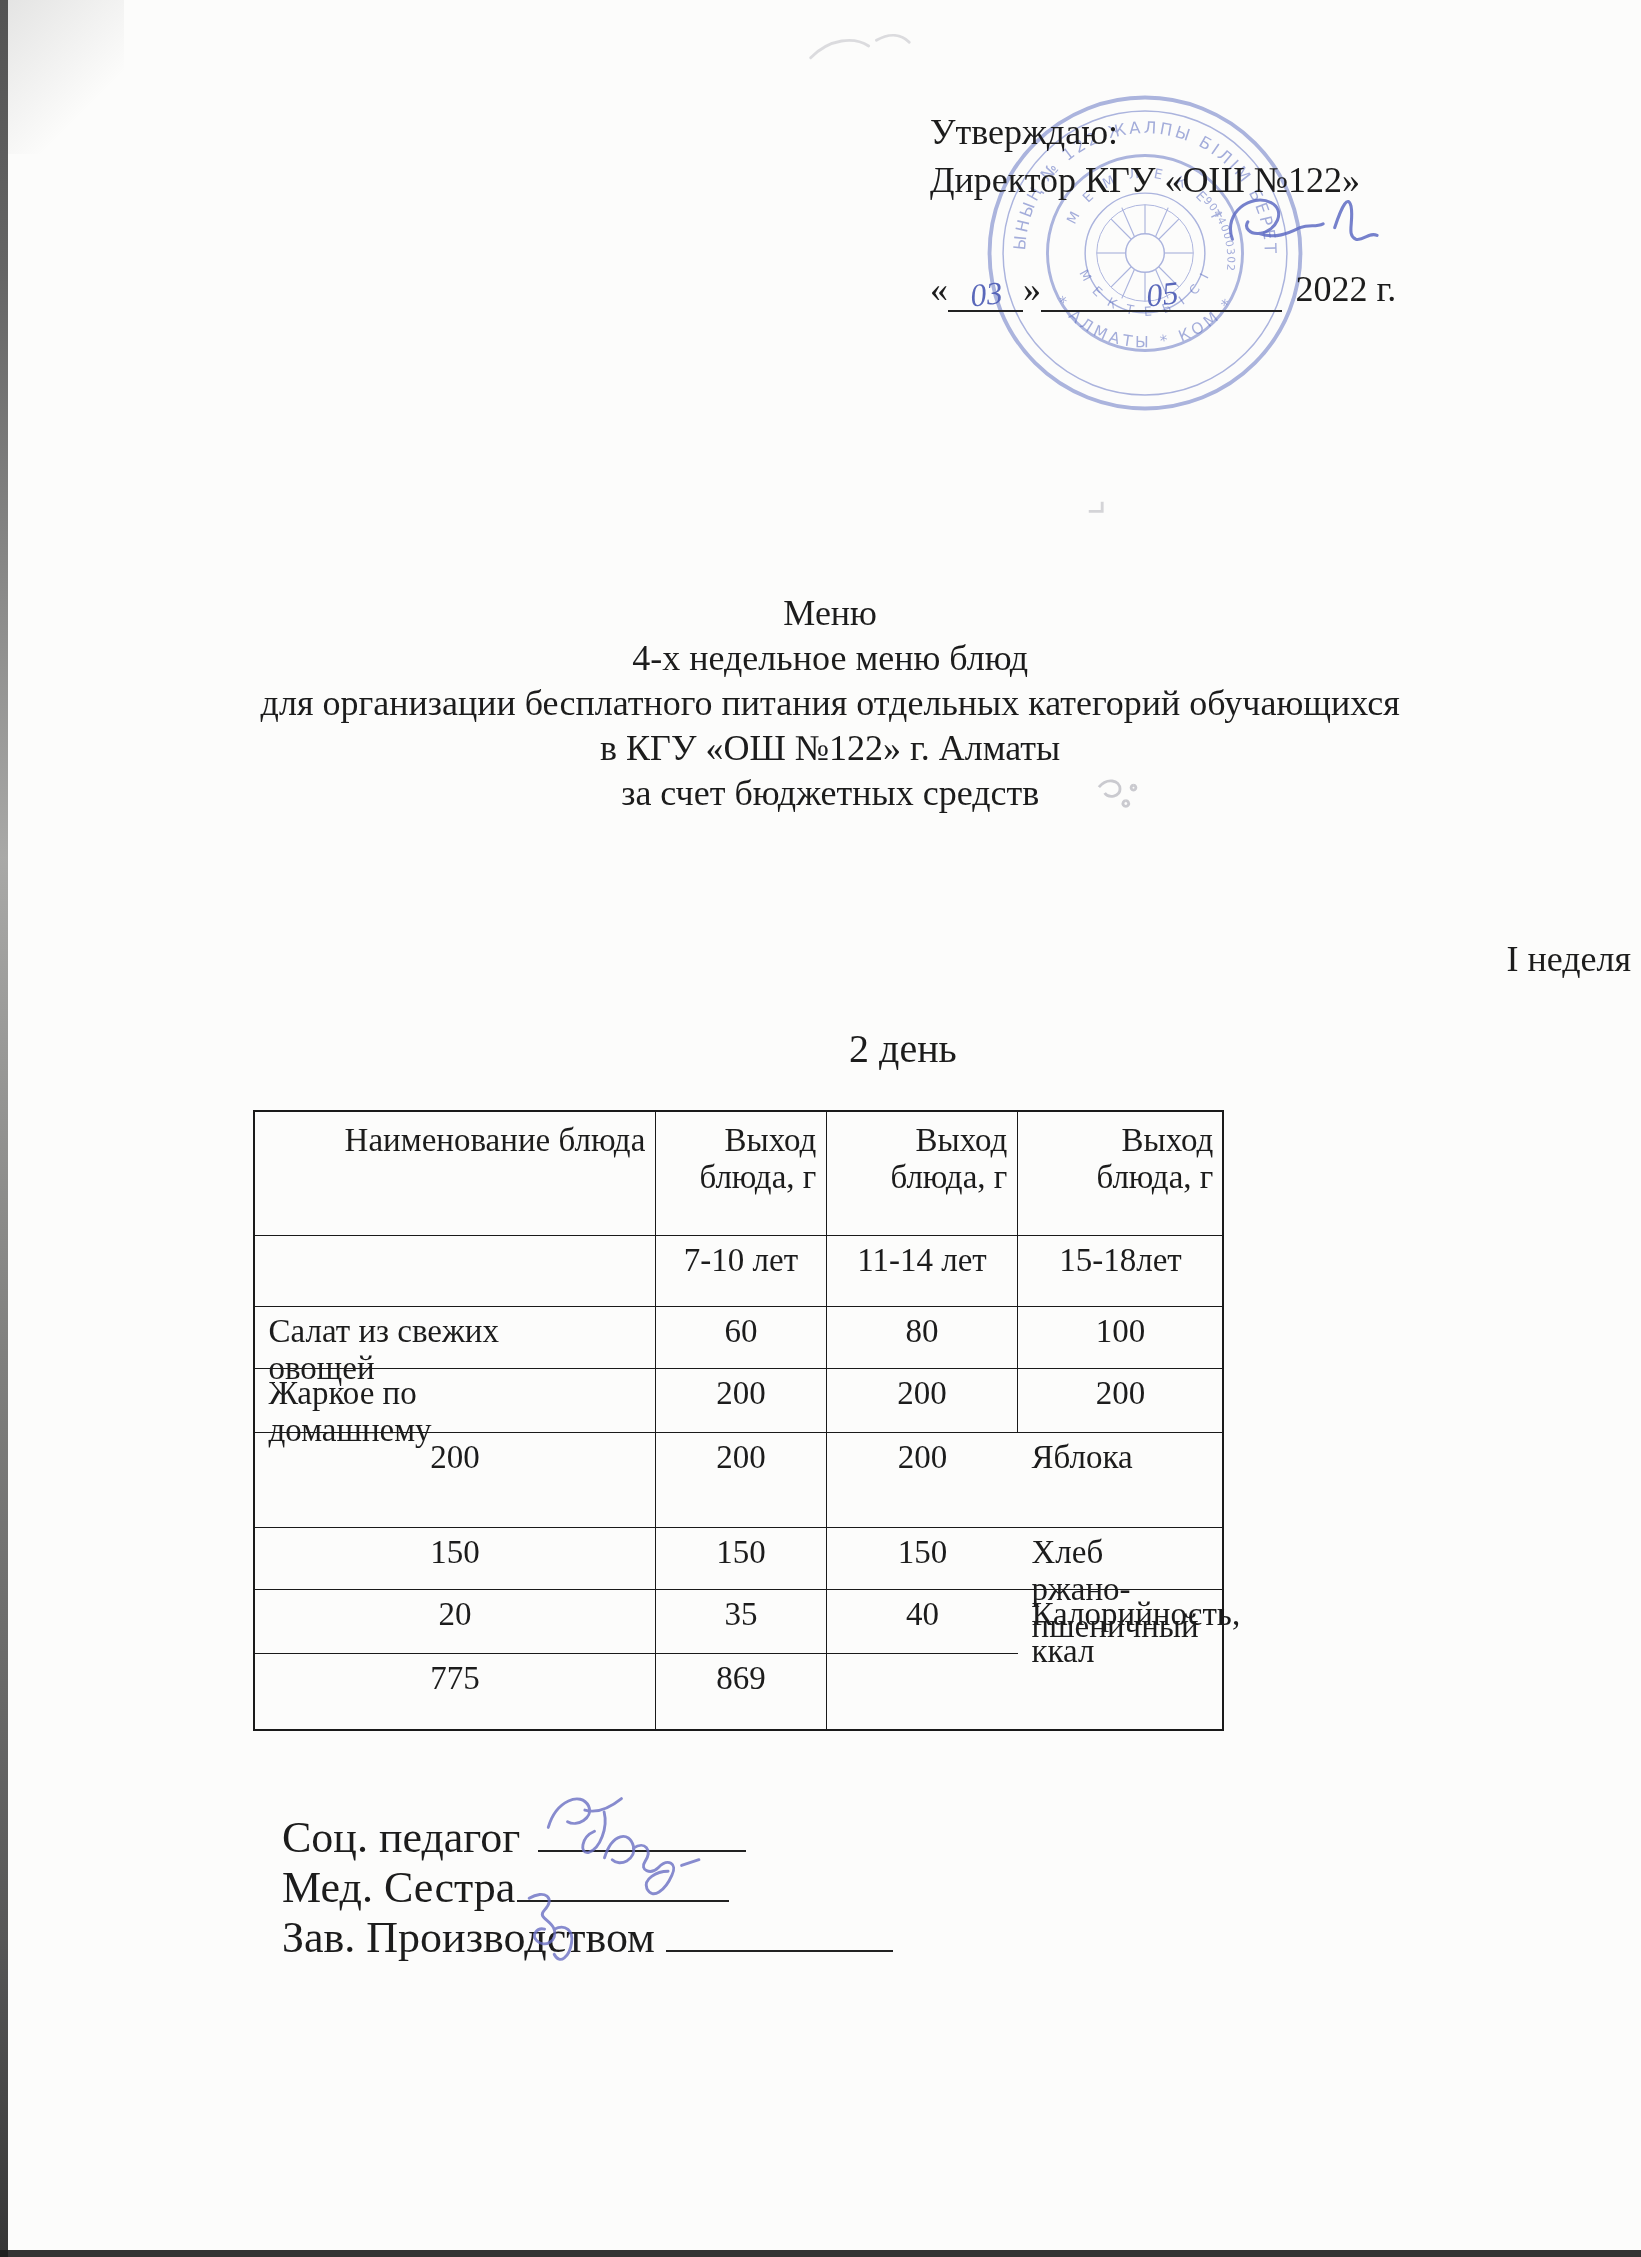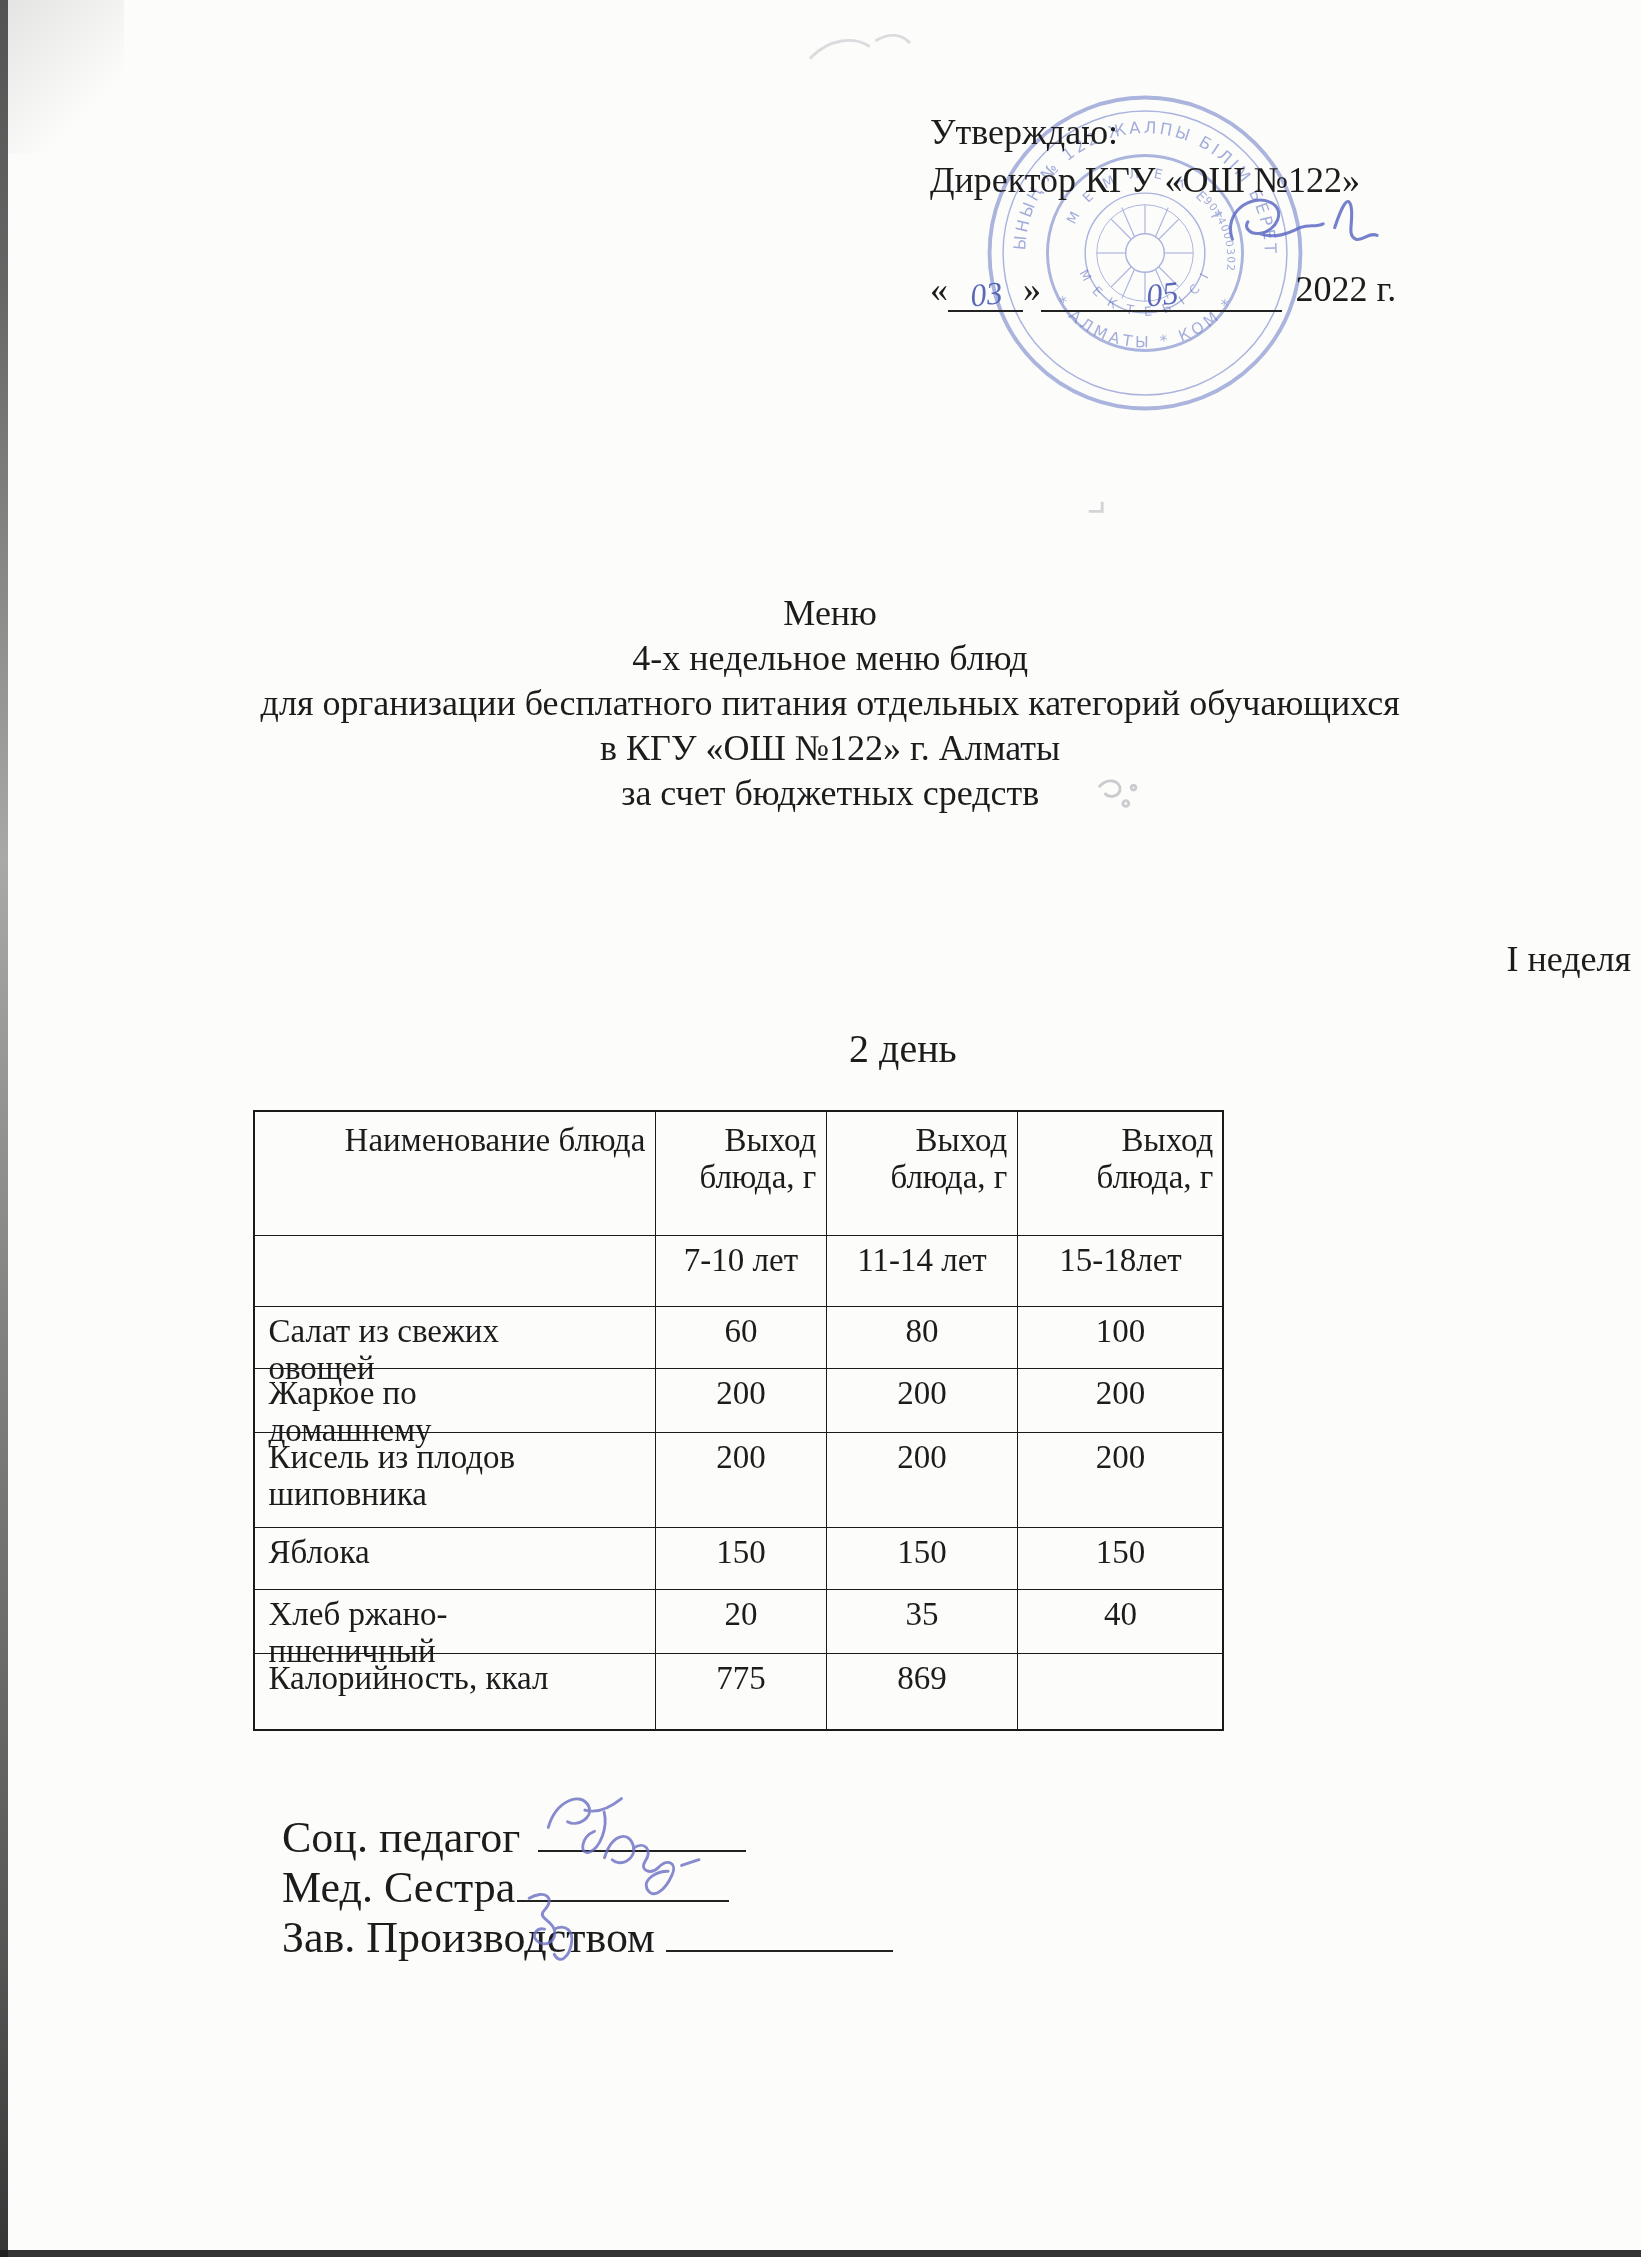--- a/index.html
+++ b/index.html
@@ -175,21 +175,20 @@
     <div class="cell name">Салат из свежих овощей</div>
     <div class="cell center">60</div>
     <div class="cell center">80</div>
     <div class="cell center last-col">100</div>
 
     <div class="cell name">Жаркое по домашнему</div>
     <div class="cell center">200</div>
     <div class="cell center">200</div>
     <div class="cell center last-col">200</div>
 
-    <div class="cell name">Кисель из плодов шиповника</div>
     <div class="cell center">200</div>
     <div class="cell center">200</div>
     <div class="cell center last-col">200</div>
 
     <div class="cell name">Яблока</div>
     <div class="cell center">150</div>
     <div class="cell center">150</div>
     <div class="cell center last-col">150</div>
 
     <div class="cell name">Хлеб ржано-пшеничный</div>

